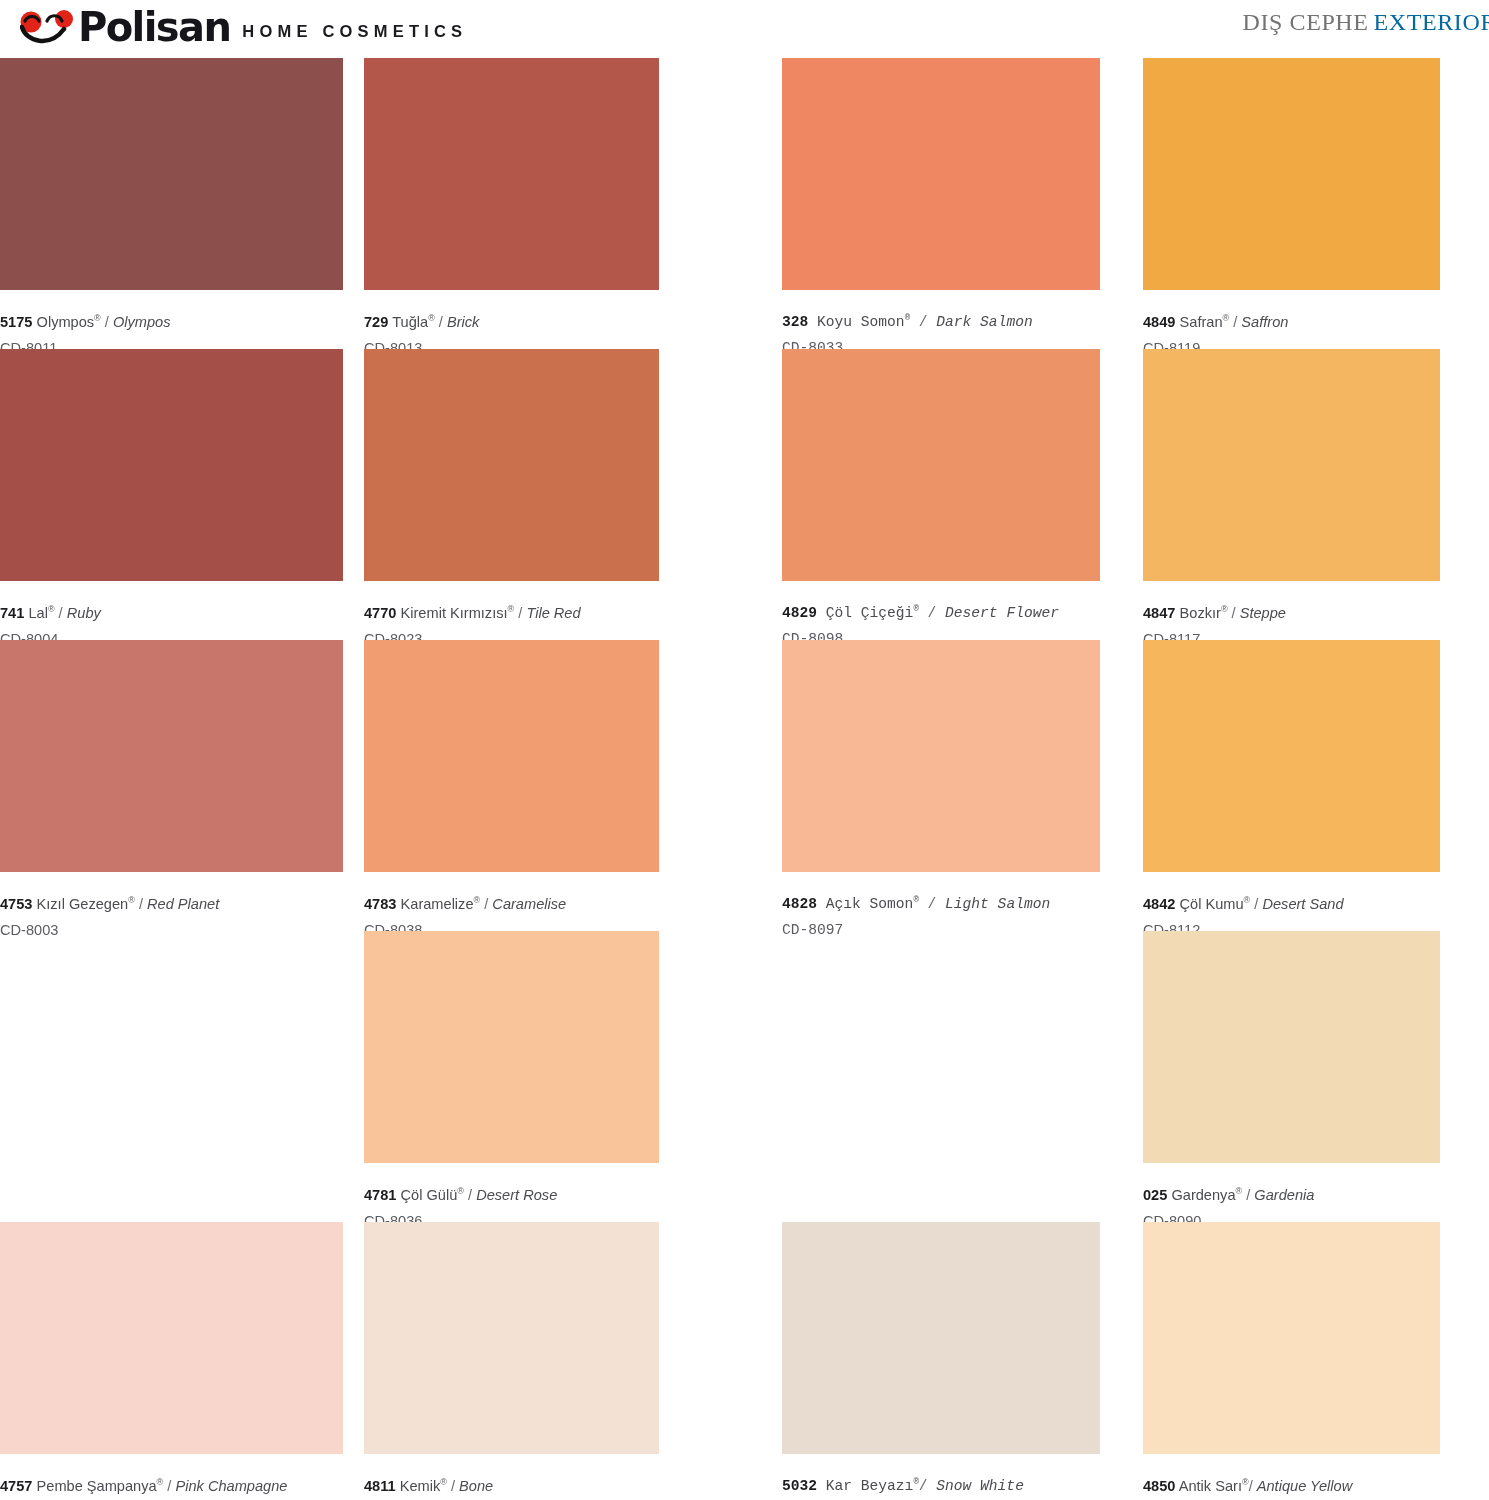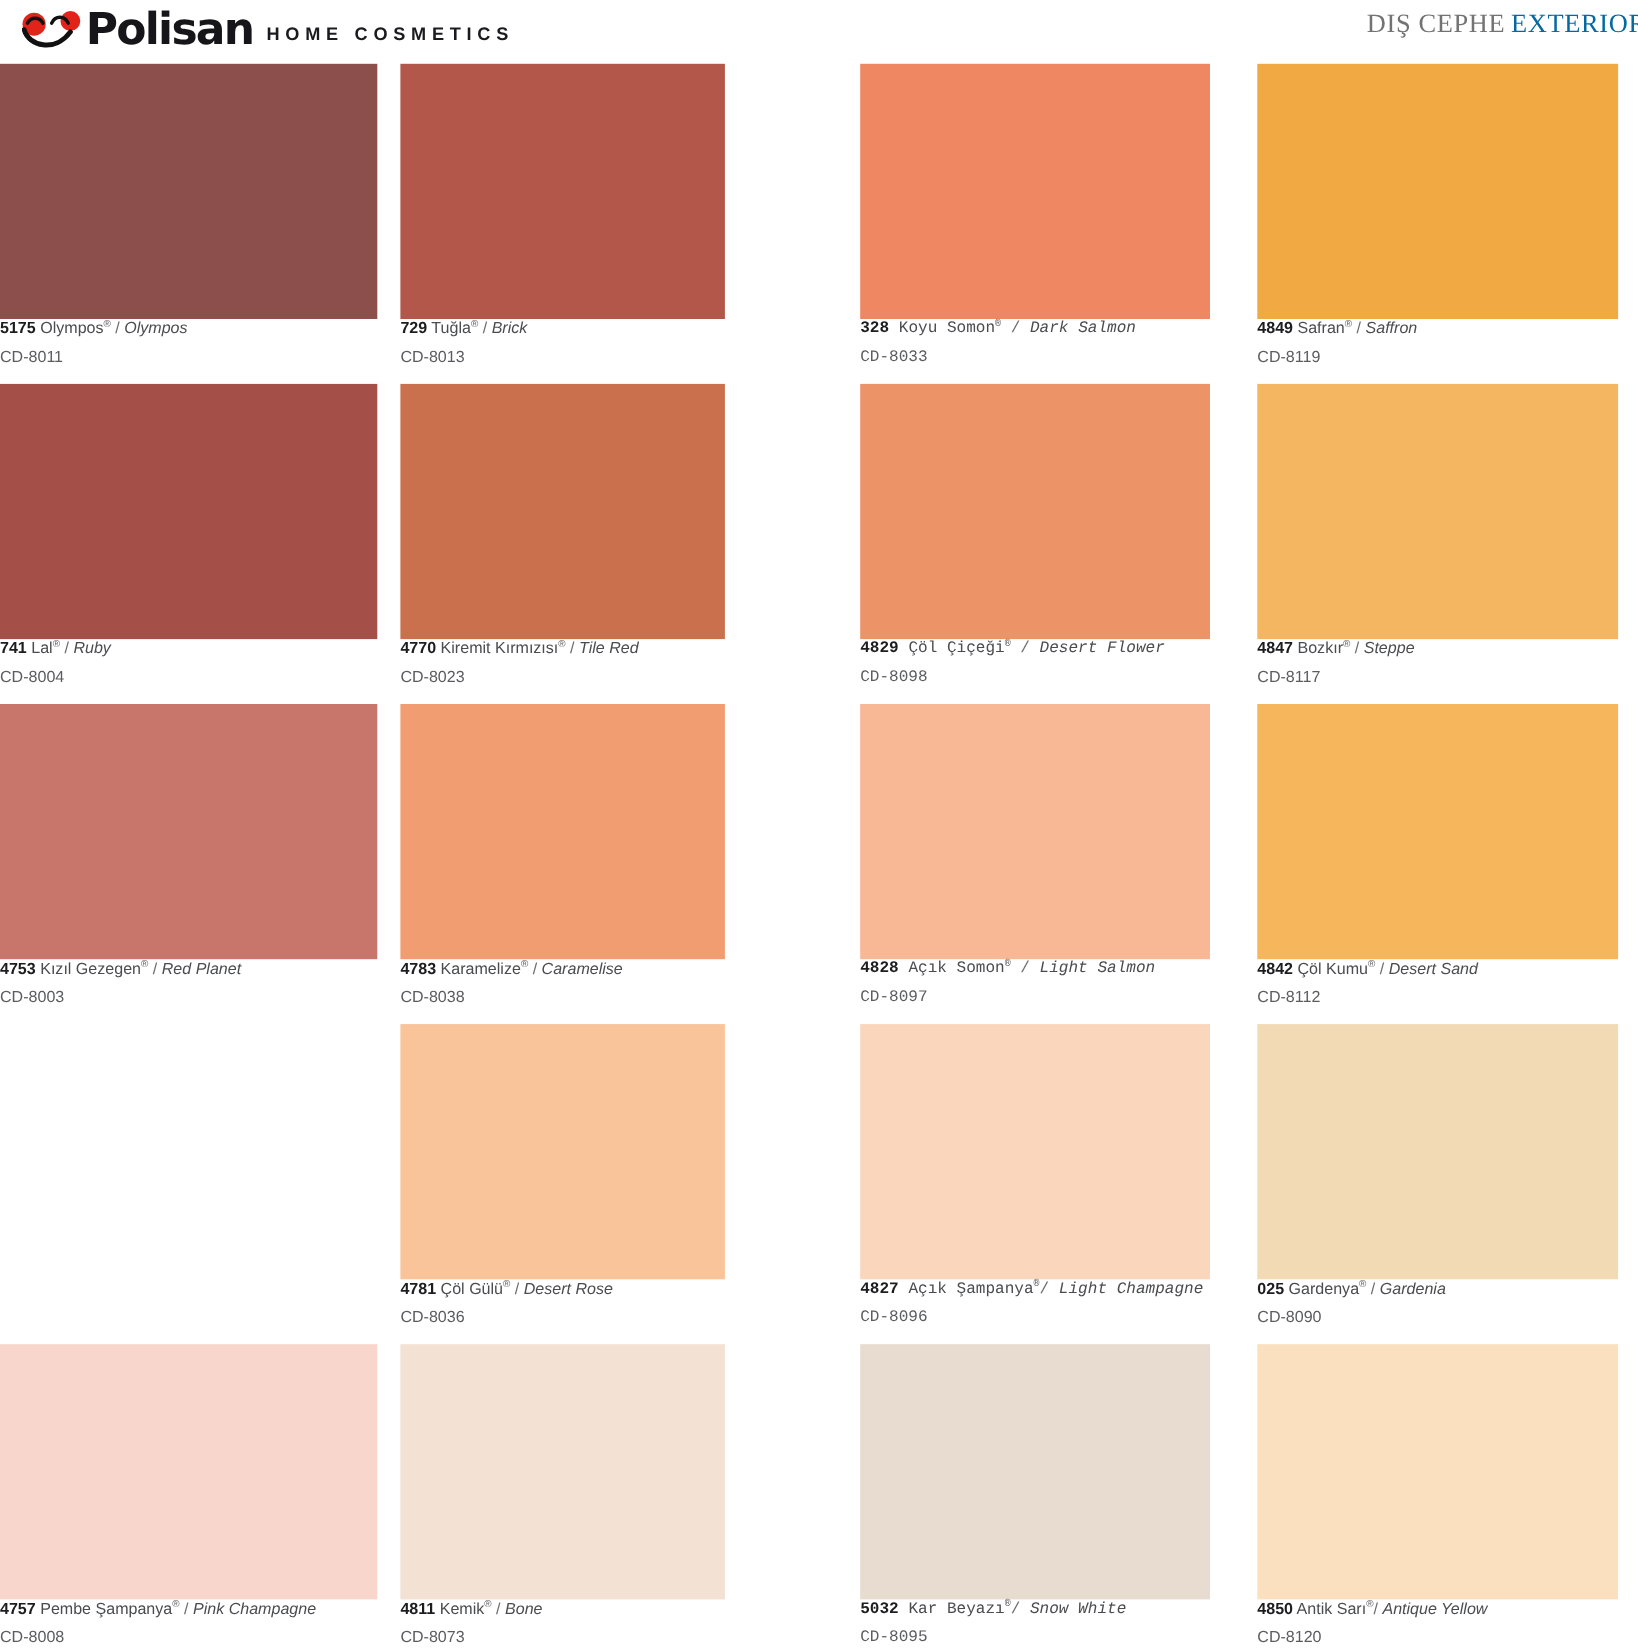--- a/index.html
+++ b/index.html
@@ -86,30 +86,31 @@
 
   .cell {
     position: absolute;
     top: 0;
     height: 291px;
   }
   
   .col0 { left: 0px;    width: 343px; }
   .col1 { left: 364px;  width: 295px; }
   .col2 { left: 782px;  width: 318px; font-family: Liberation Mono, monospace; }
-  .col3 { left: 1143px; width: 328px; }
+  .col3 { left: 1143px; width: 297px; }
 
   .chip {
     width: 100%;
     height: 232px;
     display: block;
   }
   .caption {
     padding-top: 0;
     line-height: 1.0;
+    margin-top: 23px;
   }
   .cap-line1 {
     font-size: 14.6px;
     color: #58595d;
     white-space: nowrap;
     line-height: 19px;
   }
   .cap-line1 .code {
     font-weight: 700;
     color: #1d1d20;
@@ -254,27 +255,20 @@
     </div>
 
     <div class="row">
       <div class="cell col1">
         <div class="chip" style="background-color: rgb(249, 196, 154);"></div>
         <div class="caption">
           <div class="cap-line1"><span class="code">4781</span> <span class="tr-name">Çöl Gülü</span><sup>®</sup> <span class="sep">/</span> <span class="en-name">Desert Rose</span></div>
           <div class="cap-line2">CD-8036</div>
         </div>
       </div>
-      <div class="cell col2">
-        <div class="chip" style="background-color: rgb(250, 214, 188);"></div>
-        <div class="caption">
-          <div class="cap-line1"><span class="code">4827</span> <span class="tr-name">Açık Şampanya</span><sup>®</sup><span class="sep">/</span> <span class="en-name">Light Champagne</span></div>
-          <div class="cap-line2">CD-8096</div>
-        </div>
-      </div>
       <div class="cell col3">
         <div class="chip" style="background-color: rgb(242, 219, 180);"></div>
         <div class="caption">
           <div class="cap-line1"><span class="code">025</span> <span class="tr-name">Gardenya</span><sup>®</sup> <span class="sep">/</span> <span class="en-name">Gardenia</span></div>
           <div class="cap-line2">CD-8090</div>
         </div>
       </div>
     </div>
 
     <div class="row">

